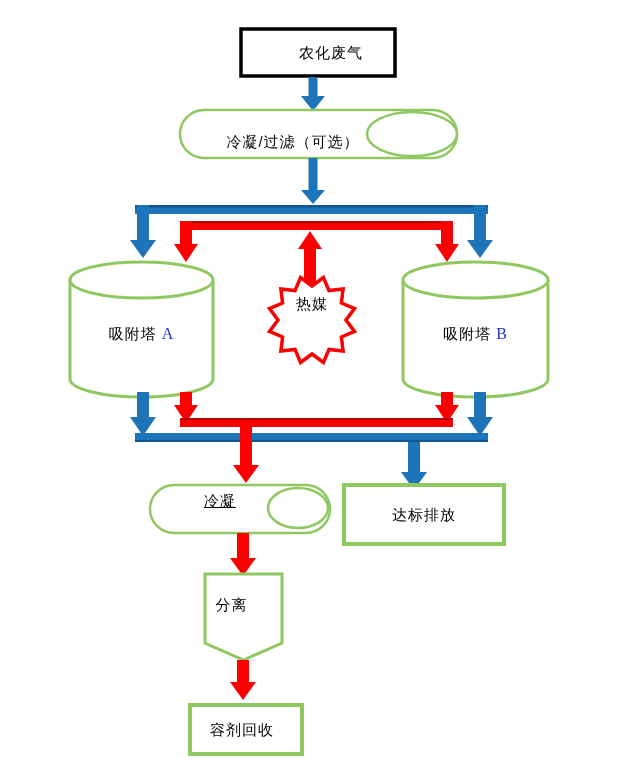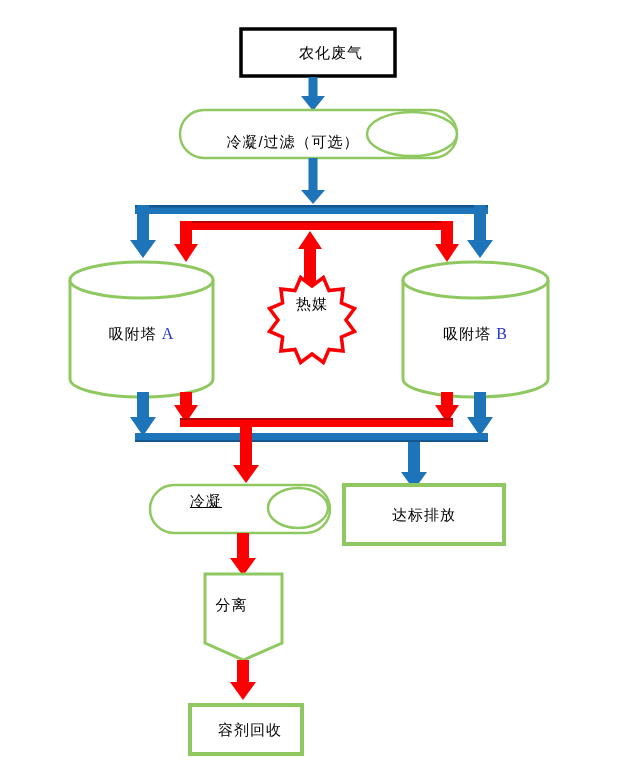--- a/index.html
+++ b/index.html
@@ -159,21 +159,21 @@
     <span class="unit-letter">A</span>
   </div>
 
   <div class="label" style="left:403px;top:270px;width:145px;height:127px;">
     <span>吸附塔</span>
     <span class="unit-letter">B</span>
   </div>
 
   <div class="label" style="left:262px;top:290px;width:100px;height:28px;">热媒</div>
 
-  <div class="label" style="left:142px;top:485px;width:128px;height:32px;text-decoration:underline;">冷凝</div>
+  <div class="label" style="left:156px;top:485px;width:128px;height:32px;text-decoration:underline;">冷凝</div>
 
   <div class="label" style="left:344px;top:485px;width:160px;height:59px;">达标排放</div>
 
   <div class="label" style="left:205px;top:576px;width:53px;height:58px;">分离</div>
 
-  <div class="label" style="left:194px;top:705px;width:112px;height:49px;">容剂回收</div>
+  <div class="label" style="left:186px;top:705px;width:112px;height:49px;">容剂回收</div>
 
 </div>
 
 </body></html>

